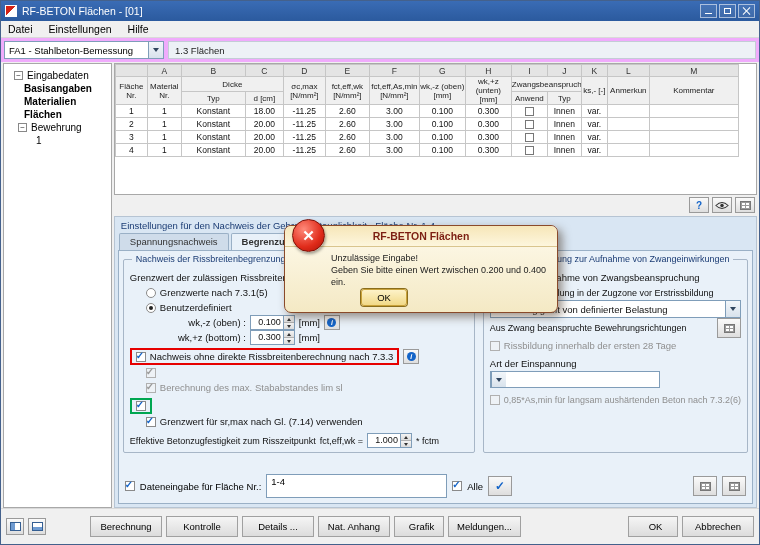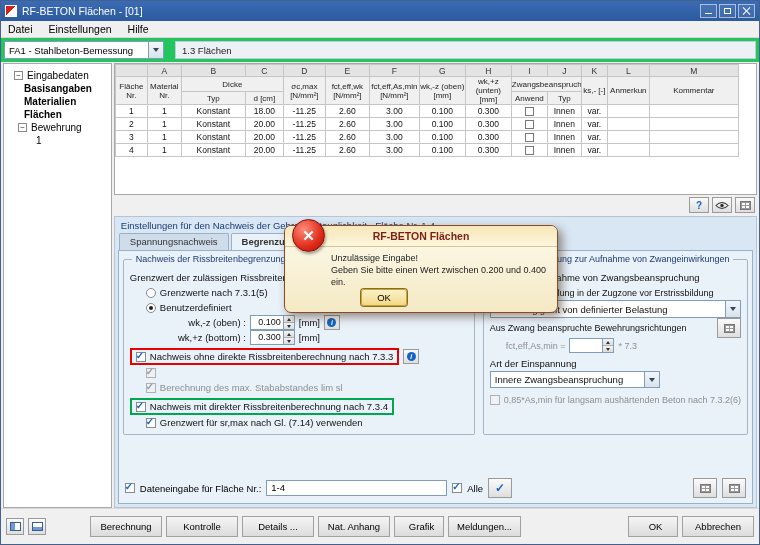--- a/index.html
+++ b/index.html
@@ -13,21 +13,21 @@
   .wbtn { width:17px; height:14px; margin-left:2px; border:1px solid rgba(255,255,255,.55); display:flex; align-items:center; justify-content:center; background:rgba(255,255,255,.08); }
   .glyph-min { width:7px; height:0; border-bottom:1px solid #fff; margin-top:5px; }
   .glyph-max { width:7px; height:6px; border:1px solid #fff; }
   .glyph-close { position:relative; width:8px; height:8px; }
   .glyph-close::before,.glyph-close::after { content:""; position:absolute; left:3px; top:-1px; width:1px; height:10px; background:#fff; }
   .glyph-close::before { transform:rotate(45deg);} .glyph-close::after { transform:rotate(-45deg);}
 
   
   .menubar { height:17px; background:#f0f0f0; border-bottom:1px solid #d9d9d9; display:flex; align-items:center; gap:16px; padding:0 7px; font-size:10.5px; }
   .menuitem { cursor:default; }
-  .toolbar { height:24px; display:flex; align-items:center; gap:11px; padding:0 3px; background:#22c55e; }
+  .toolbar { height:24px; display:flex; align-items:center; gap:4px; padding:0 3px; background:#f0abfc; }
   .combo { display:flex; border:1px solid #7f9db9; background:#fff; height:18px; align-items:center; }
   .combo .ctxt { flex:1; font-size:9.5px; padding:0 4px; white-space:nowrap; overflow:hidden; }
   .combo .carr { width:15px; align-self:stretch; background:linear-gradient(#f2f6fa,#d8e2ec); border-left:1px solid #7f9db9; display:flex; align-items:center; justify-content:center; }
   .tri-down { width:0; height:0; border-left:3px solid transparent; border-right:3px solid transparent; border-top:4px solid #30455e; }
   .case-combo { width:160px; }
   .secband { flex:1; height:18px; background:#edf1f6; border:1px solid #c3ccd6; display:flex; align-items:center; padding:0 6px; font-size:9.5px; color:#222; }
 
   
   .bodyrow { display:flex; height:446px; }
   .sidebar { width:128px; background:#fff; border:1px solid #a8a8a8; margin:1px 0 0 2px; font-size:10px; padding:5px 2px; }
@@ -79,21 +79,21 @@
   .spin .arrs span { flex:1; background:linear-gradient(#f4f4f4,#dcdcdc); display:flex; align-items:center; justify-content:center; }
   .spin .arrs span + span { border-top:1px solid #b0b0b0; }
   .tri-up-s { width:0;height:0;border-left:2.5px solid transparent;border-right:2.5px solid transparent;border-bottom:3px solid #333; }
   .tri-down-s { width:0;height:0;border-left:2.5px solid transparent;border-right:2.5px solid transparent;border-top:3px solid #333; }
   .ibtn { width:16px; height:15px; border:1px solid #9a9a9a; background:linear-gradient(#fafafa,#dedede); display:inline-flex; align-items:center; justify-content:center; flex:none; }
   .idot { width:9px; height:9px; border-radius:50%; background:#1464c8; color:#fff; font-size:7px; line-height:9px; text-align:center; font-weight:bold; font-style:italic; }
   .hl { display:inline-flex; align-items:center; gap:4px; padding:1px 4px; }
   .hl.red { border:2px solid #e60000; }
   .hl.green { border:2px solid #00a650; }
   .rlabel { width:88px; text-align:right; flex:none; }
-  .fieldbox { border:1px solid #7f9db9; background:#fff; height:16px; font-size:9.5px; padding:1px 4px; }
+  .fieldbox { border:1px solid #7f9db9; background:#fff; height:24px; font-size:9.5px; padding:1px 4px; }
   .combo.w100 { width:100%; } .combo.w170 { width:170px; height:17px; }
   .sqbtn { width:24px; height:20px; border:1px solid #9a9a9a; background:linear-gradient(#fafafa,#dedede); display:inline-flex; align-items:center; justify-content:center; flex:none; }
   .checkglyph { color:#1464c8; font-weight:bold; font-size:12px; }
   .bottomrow { position:absolute; left:6px; right:6px; bottom:5px; display:flex; align-items:center; gap:5px; font-size:9.5px; }
   .de-input { flex:1; max-width:330px; }
   .spacer { flex:1; }
 
   
   .footer { height:36px; display:flex; align-items:center; padding:0 5px; gap:4px; background:#f0f0f0; border-top:1px solid #d9d9d9; }
   .fbtn { height:21px; border:1px solid #a0a0a0; background:linear-gradient(#f5f5f5,#dcdcdc); font-size:9.5px; display:flex; align-items:center; justify-content:center; padding:0 8px; min-width:72px; }
@@ -388,26 +388,41 @@
               <div class="frow indent1 dis">
                 <span class="cb checked disabled"></span>
               </div>
               <div class="frow indent1 dis">
                 <span class="cb checked disabled"></span>
                 <span>Berechnung des max. Stababstandes lim sl</span>
               </div>
               <div class="frow" style="margin-top:3px;">
                 <span class="hl green">
                   <span class="cb checked"></span>
-                  <span>Nachweis mit direkter Rissbreitenberechnung nach 7.3.4</span>
                 </span>
               </div>
               <div class="frow indent1">
                 <span class="cb checked"></span>
                 <span>Grenzwert für sr,max nach Gl. (7.14) verwenden</span>
+              </div>
+              <div class="frow small" style="margin-top:4px;">
+                <span>Effektive Betonzugfestigkeit zum Risszeitpunkt</span>
+                <span>fct,eff,wk =</span>
+                <span class="spin">
+                  <span class="val">1.000</span>
+                  <span class="arrs">
+                      <span>
+                        <i class="tri-up-s"></i>
+                      </span>
+                      <span>
+                        <i class="tri-down-s"></i>
+                      </span>
+                    </span>
+                </span>
+                <span>* fctm</span>
               </div>
             </div>
 
             <div class="gbox gbox-r">
               <span class="gtitle">Mindestbewehrung zur Aufnahme von Zwangeinwirkungen</span>
               <div class="frow">
                   <span>As,min zur Aufnahme von Zwangsbeanspruchung</span>
                 </div>
               <div class="frow small">
                   <span>Spannungsverteilung in der Zugzone vor Erstrissbildung</span>
@@ -419,41 +434,29 @@
                       <span class="tri-down"></span>
                     </span>
                 </div>
               </div>
               <div class="frow small" style="justify-content:space-between;">
                 <span>Aus Zwang beanspruchte Bewehrungsrichtungen</span>
                 <span class="sqbtn">
                     <span class="grid-ico"></span>
                   </span>
               </div>
-              <div class="frow small dis indent1">
-                <span>fct,eff,As,min =</span>
-                <span class="spin">
-                  <span class="val"></span>
-                  <span class="arrs">
-                      <span>
-                        <i class="tri-up-s"></i>
-                      </span>
-                      <span>
-                        <i class="tri-down-s"></i>
-                      </span>
-                    </span>
-                </span>
-                <span>* 7.3</span>
+              <div class="frow dis">
+                <span class="cb disabled"></span>
+                <span>Rissbildung innerhalb der ersten 28 Tage</span>
               </div>
               <div class="frow" style="margin-top:3px;">
                   <span>Art der Einspannung</span>
                 </div>
               <div class="frow">
                 <div class="combo w170">
-                  <span class="ctxt">Innere Zwangsbeanspruchung</span>
                   <span class="carr">
                       <span class="tri-down"></span>
                     </span>
                 </div>
               </div>
               <div class="frow small dis" style="margin-top:4px;">
                 <span class="cb disabled"></span>
                 <span>0,85*As,min für langsam aushärtenden Beton nach 7.3.2(6)</span>
               </div>
             </div>

